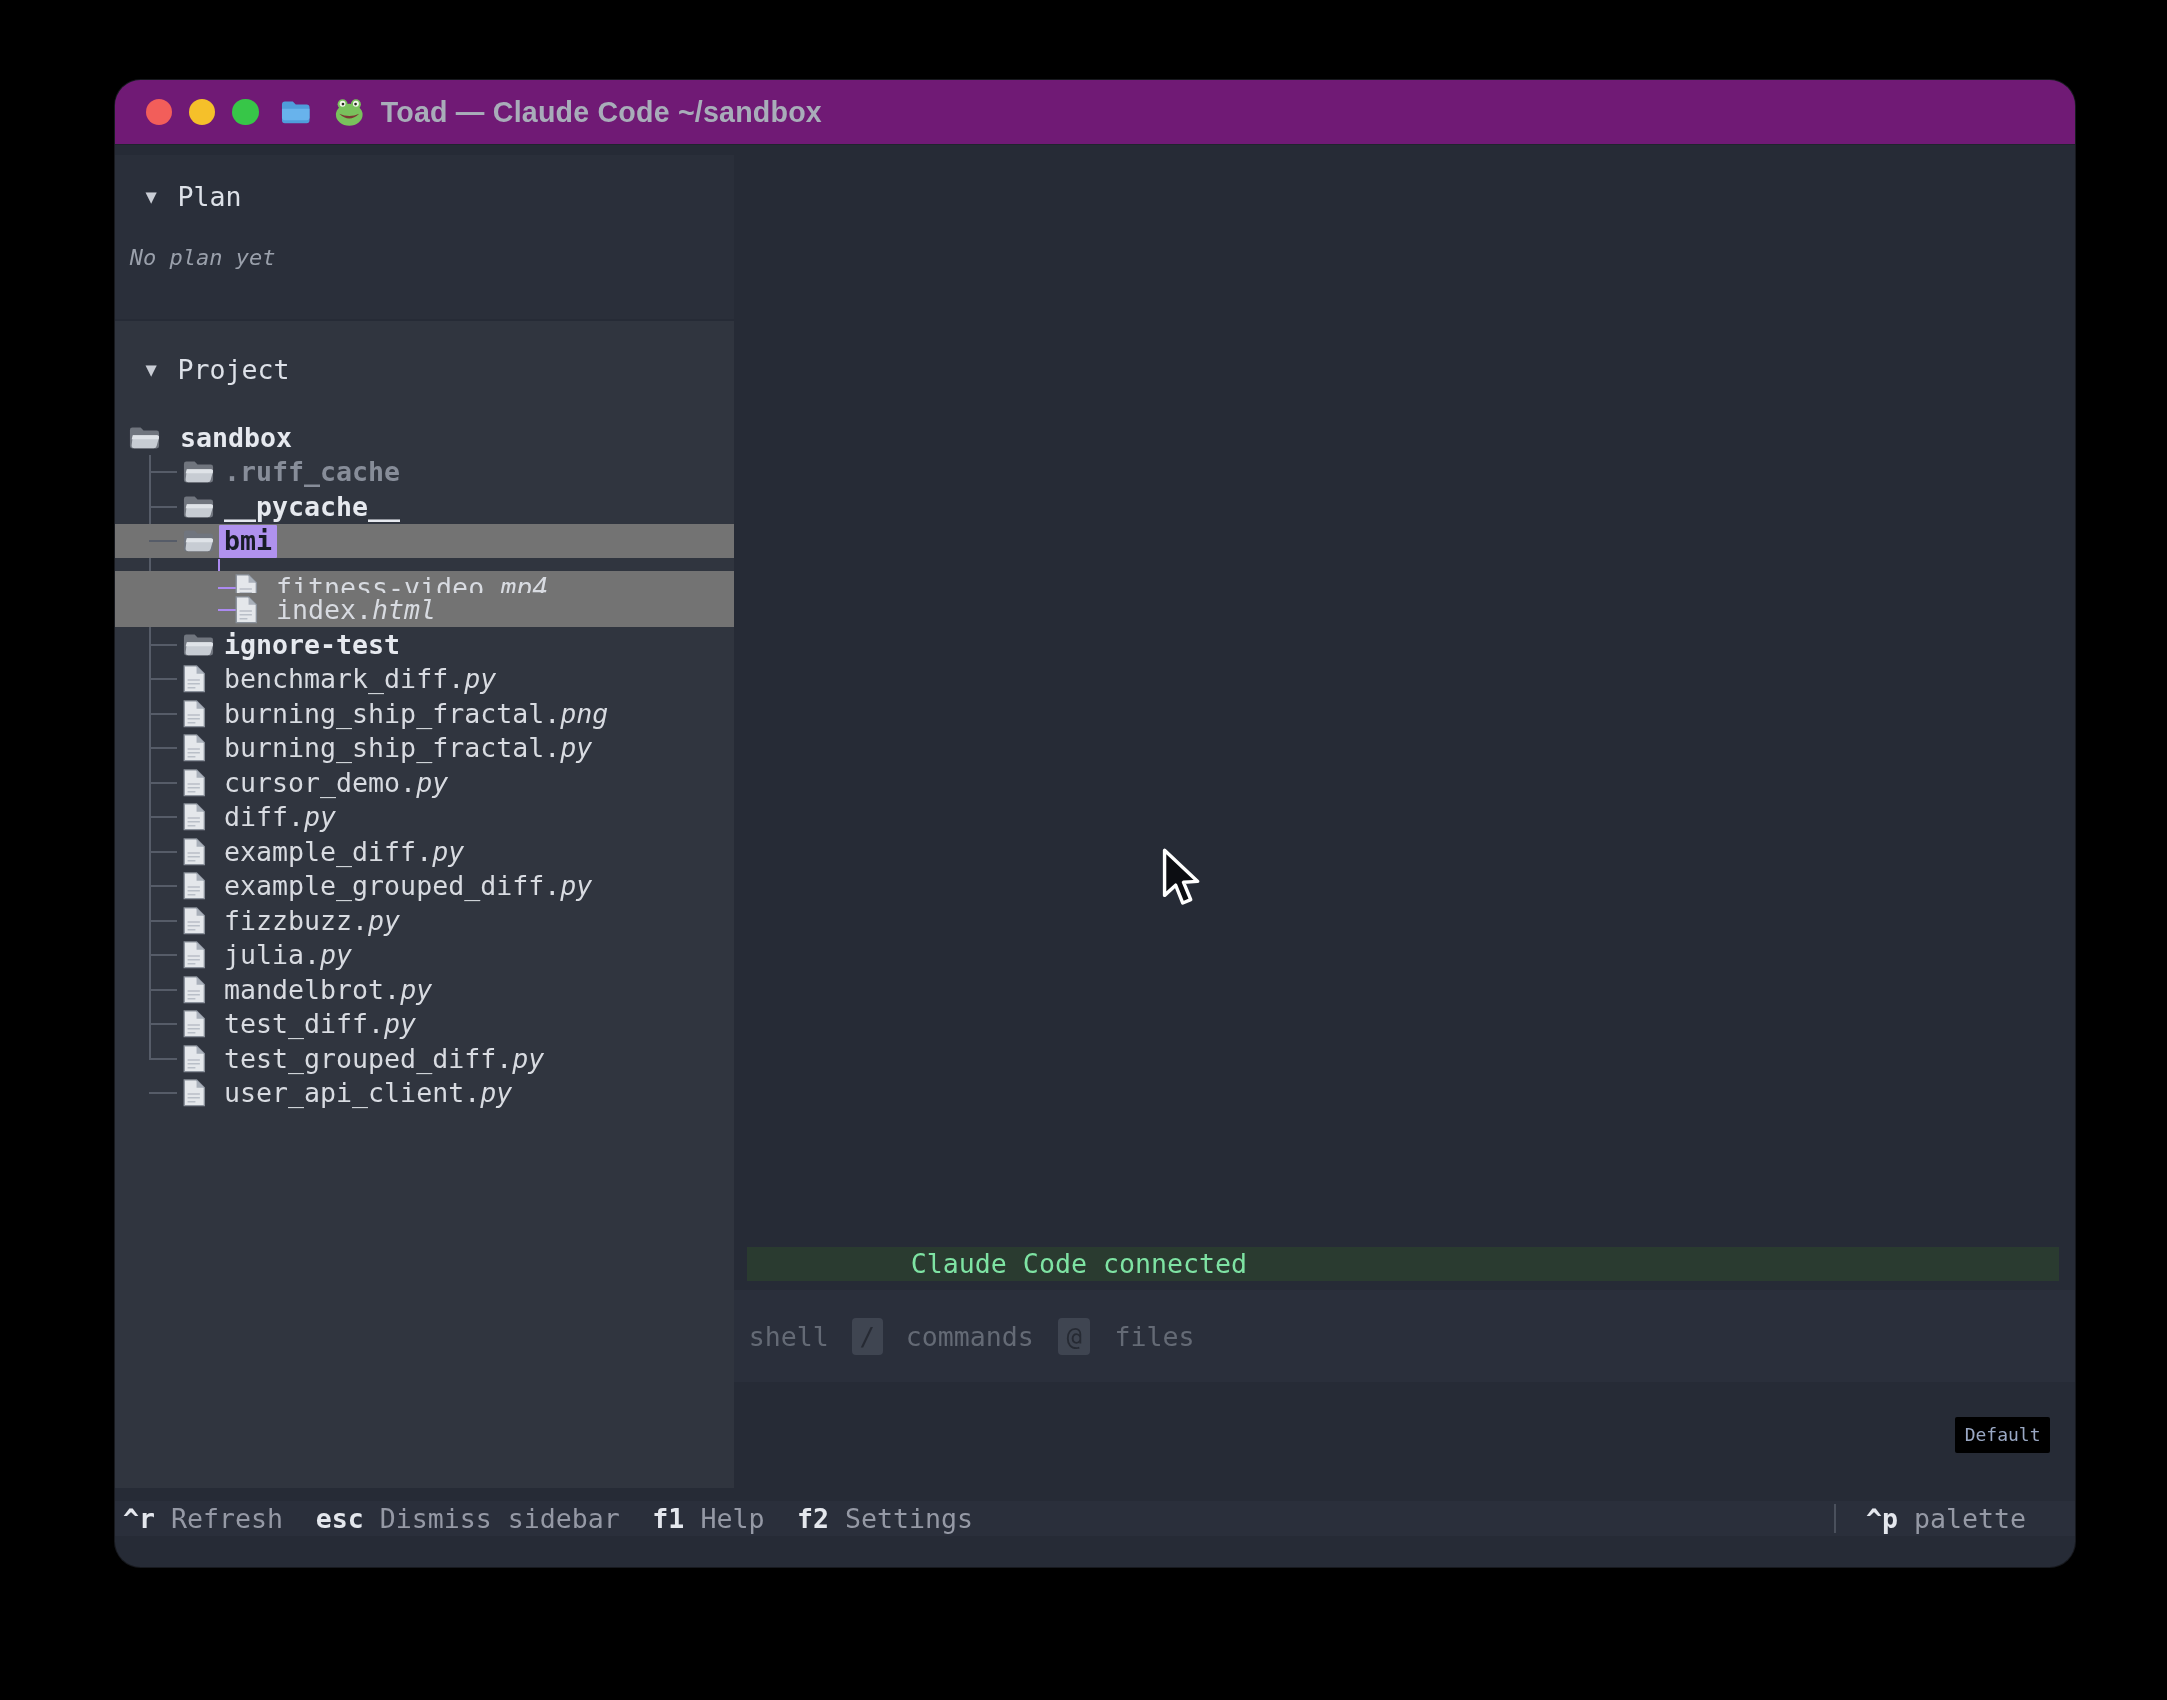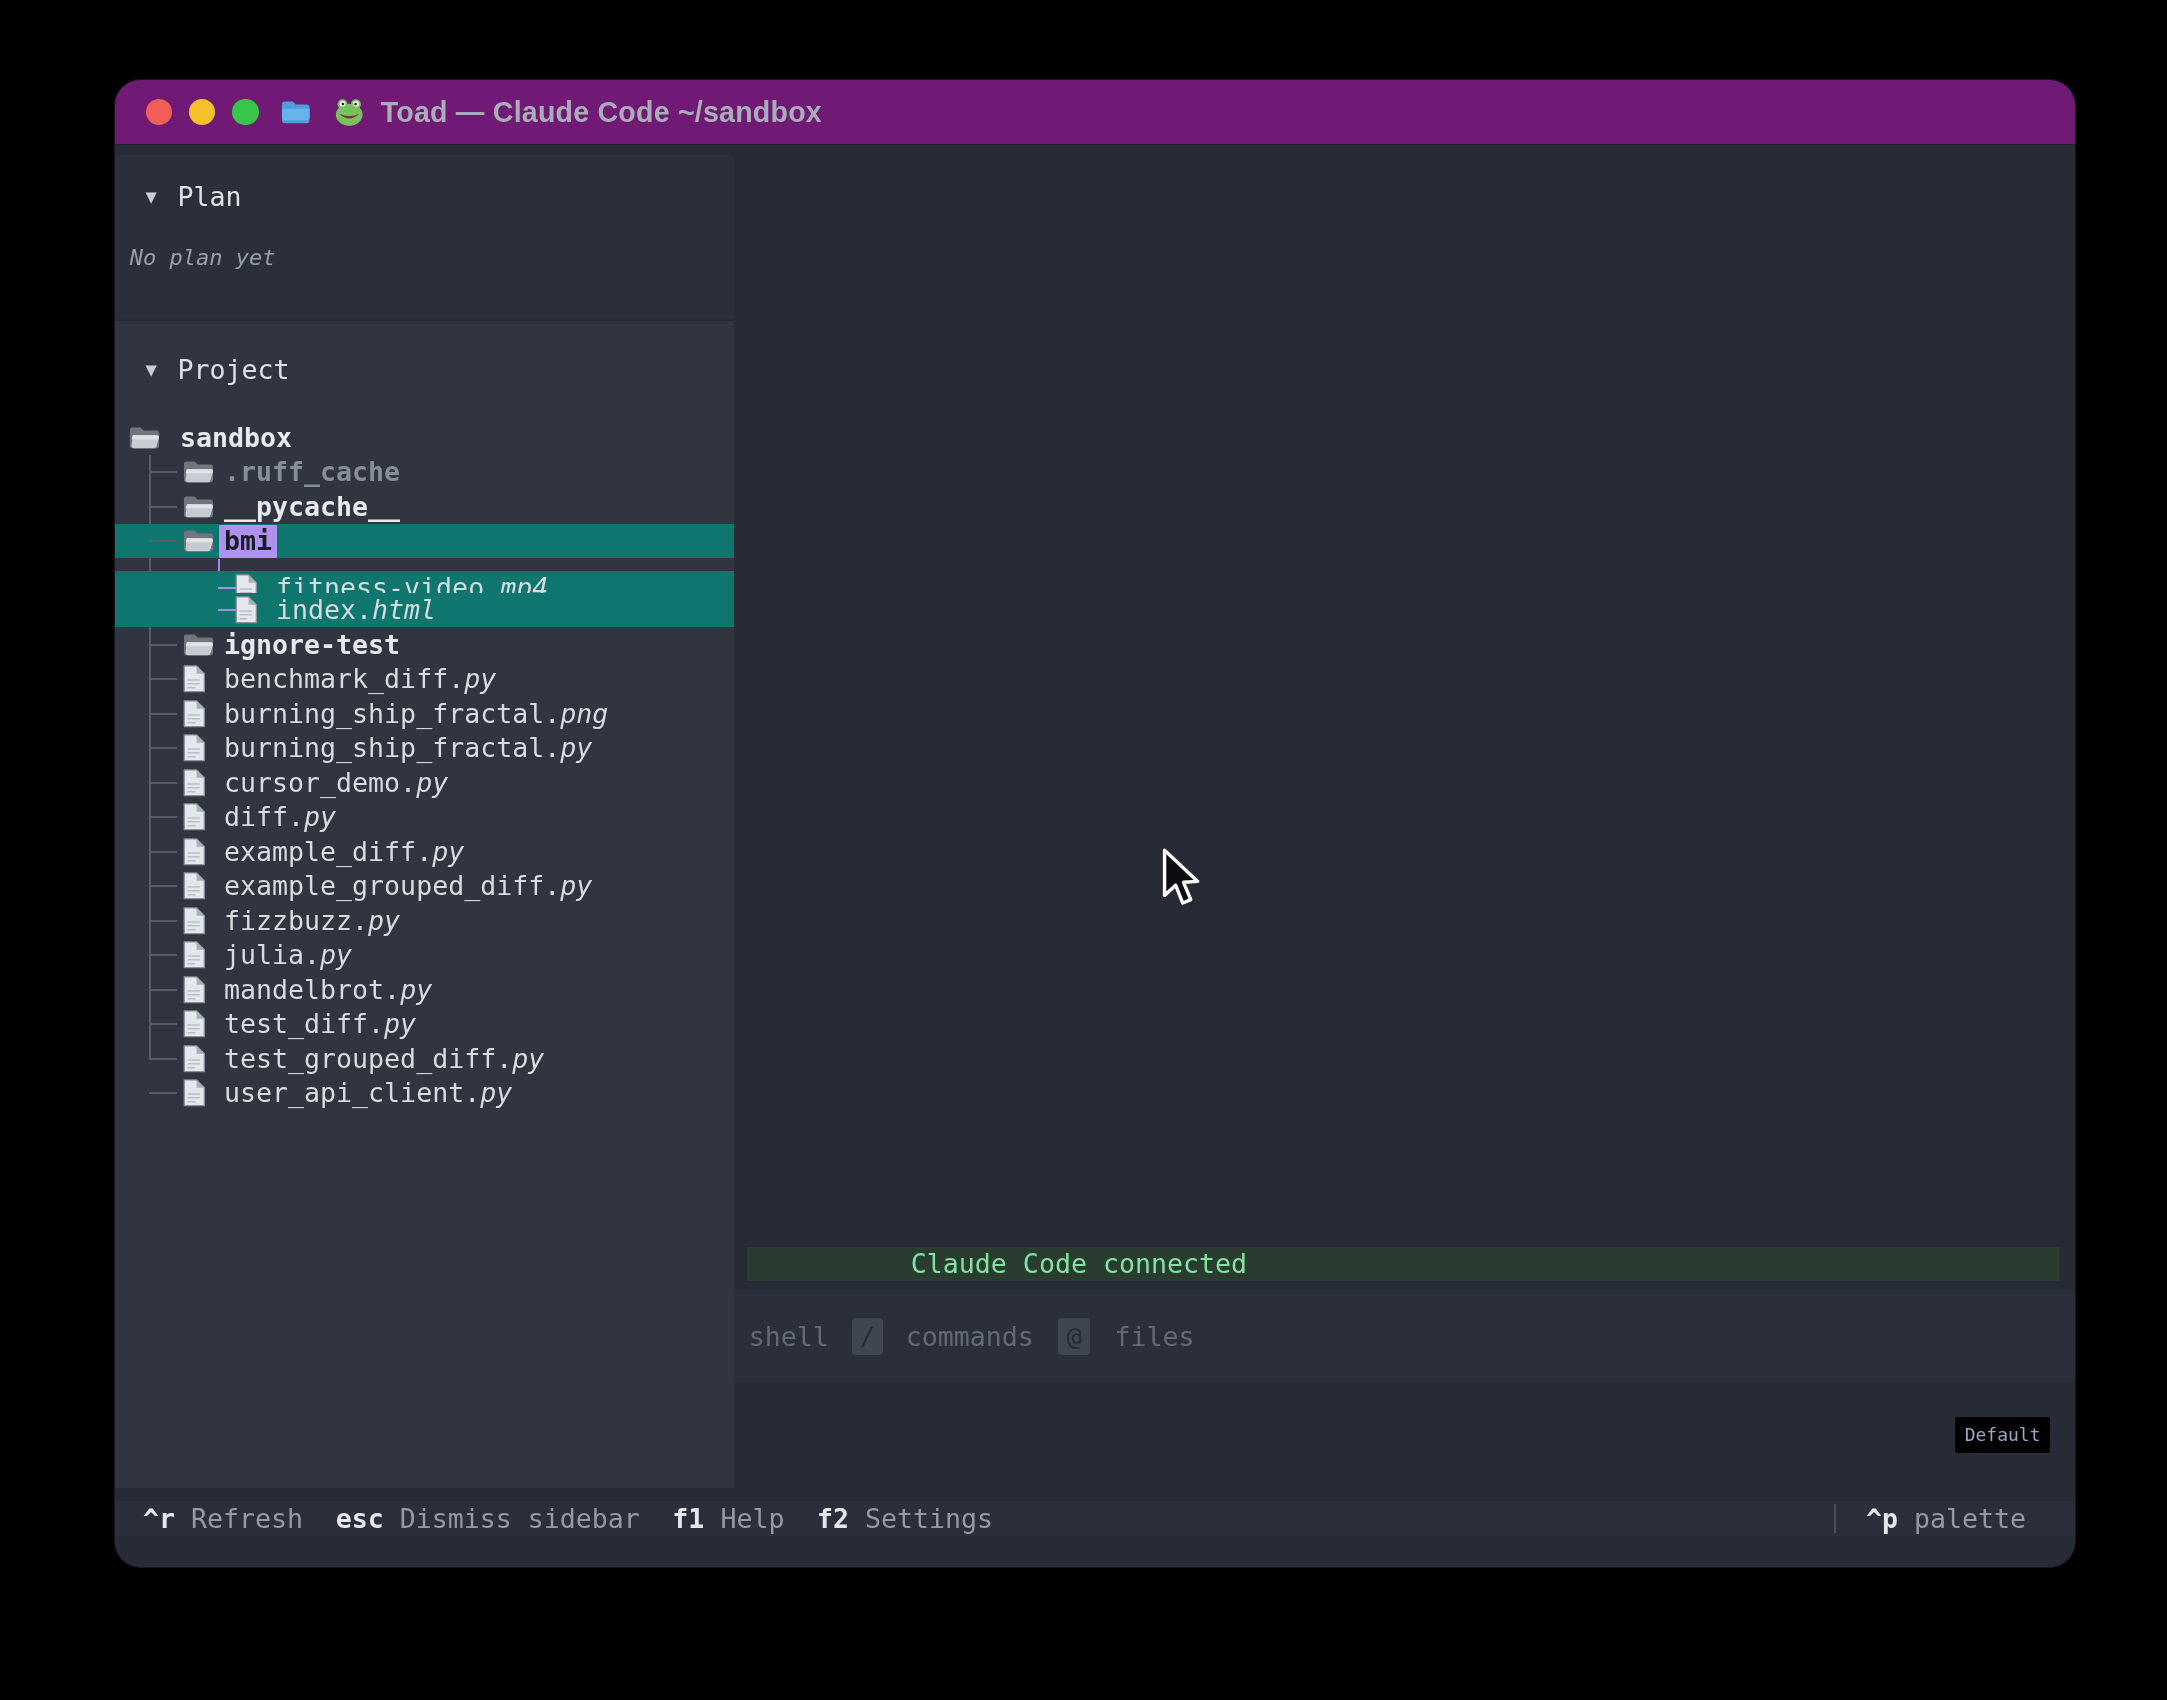--- a/index.html
+++ b/index.html
@@ -34,21 +34,21 @@
   .panel-project .sec-header { padding-top:32.5px; }
   .tri { font-size:18.7px; color:#c9cdd5; }
   .sec-label { font-size:26.6px; color:#dde1e8; }
   .plan-empty { margin:33px 0 0 14.8px; font-size:22px; font-style:italic; color:#9aa0ab; }
 
   
   #tree { position:absolute; left:0; top:100px; right:0; height:729px; }
   .vline { position:absolute; width:2px; background:#565c68; }
   .vline.purple { background:#ab8af0; }
   .trow { position:absolute; left:0; right:0; height:34px; font-size:26.6px; line-height:34px; }
-  .trow.hl { background:#0f766e; }
+  .trow.hl { background:#737373; }
   .stub { position:absolute; top:15.8px; height:2px; width:27.6px; background:#565c68; }
   .stub.d1 { left:34px; } .stub.d2 { left:103px; background:#ab8af0; }
   .ticon { position:absolute; top:3px; }
   .ticon.d0 { left:12.8px; } .ticon.d1 { left:67px; } .ticon.d2 { left:119px; }
   .ticon.file { top:2px; }
   .tlabel { position:absolute; white-space:nowrap; }
   .tlabel.d0 { left:65px; } .tlabel.d1 { left:109px; } .tlabel.d2 { left:161px; }
   .fold  { font-weight:bold; color:#e6e9ef; }
   .fold.dim { color:#878d99; }
   .filelbl { color:#d8dbe1; }
@@ -70,21 +70,21 @@
             font-size:25.6px; color:#262a33; }
   .kbadge.at { margin:0 24.6px; }
   .modeChip { position:absolute; right:24.6px; top:1271px; height:36px; padding:0 9.9px;
               background:#000000; color:#9aa8c4; font-size:18px; line-height:36px;
               border-radius:2px; }
   .cursor { position:absolute; left:427px; top:701px; }
 
   
   .statusbar { position:absolute; left:0; top:1421px; right:0; height:35px; background:#2a2f3b;
                display:flex; align-items:center; font-size:26.6px; }
-  .sb-left { display:flex; gap:32.5px; padding-left:28px; }
+  .sb-left { display:flex; gap:32.5px; padding-left:8px; }
   .sb-item { white-space:nowrap; }
   .sb-key { font-weight:bold; color:#e4e7ed; }
   .sb-lbl { color:#9599a5; }
   .sb-right { margin-left:auto; display:flex; align-items:center; padding-right:49px; }
   .sb-div { width:2px; height:29.6px; background:#4a505c; margin-right:29.6px; }
 </style>
 </head>
 <body>
 
 <div class="window">

